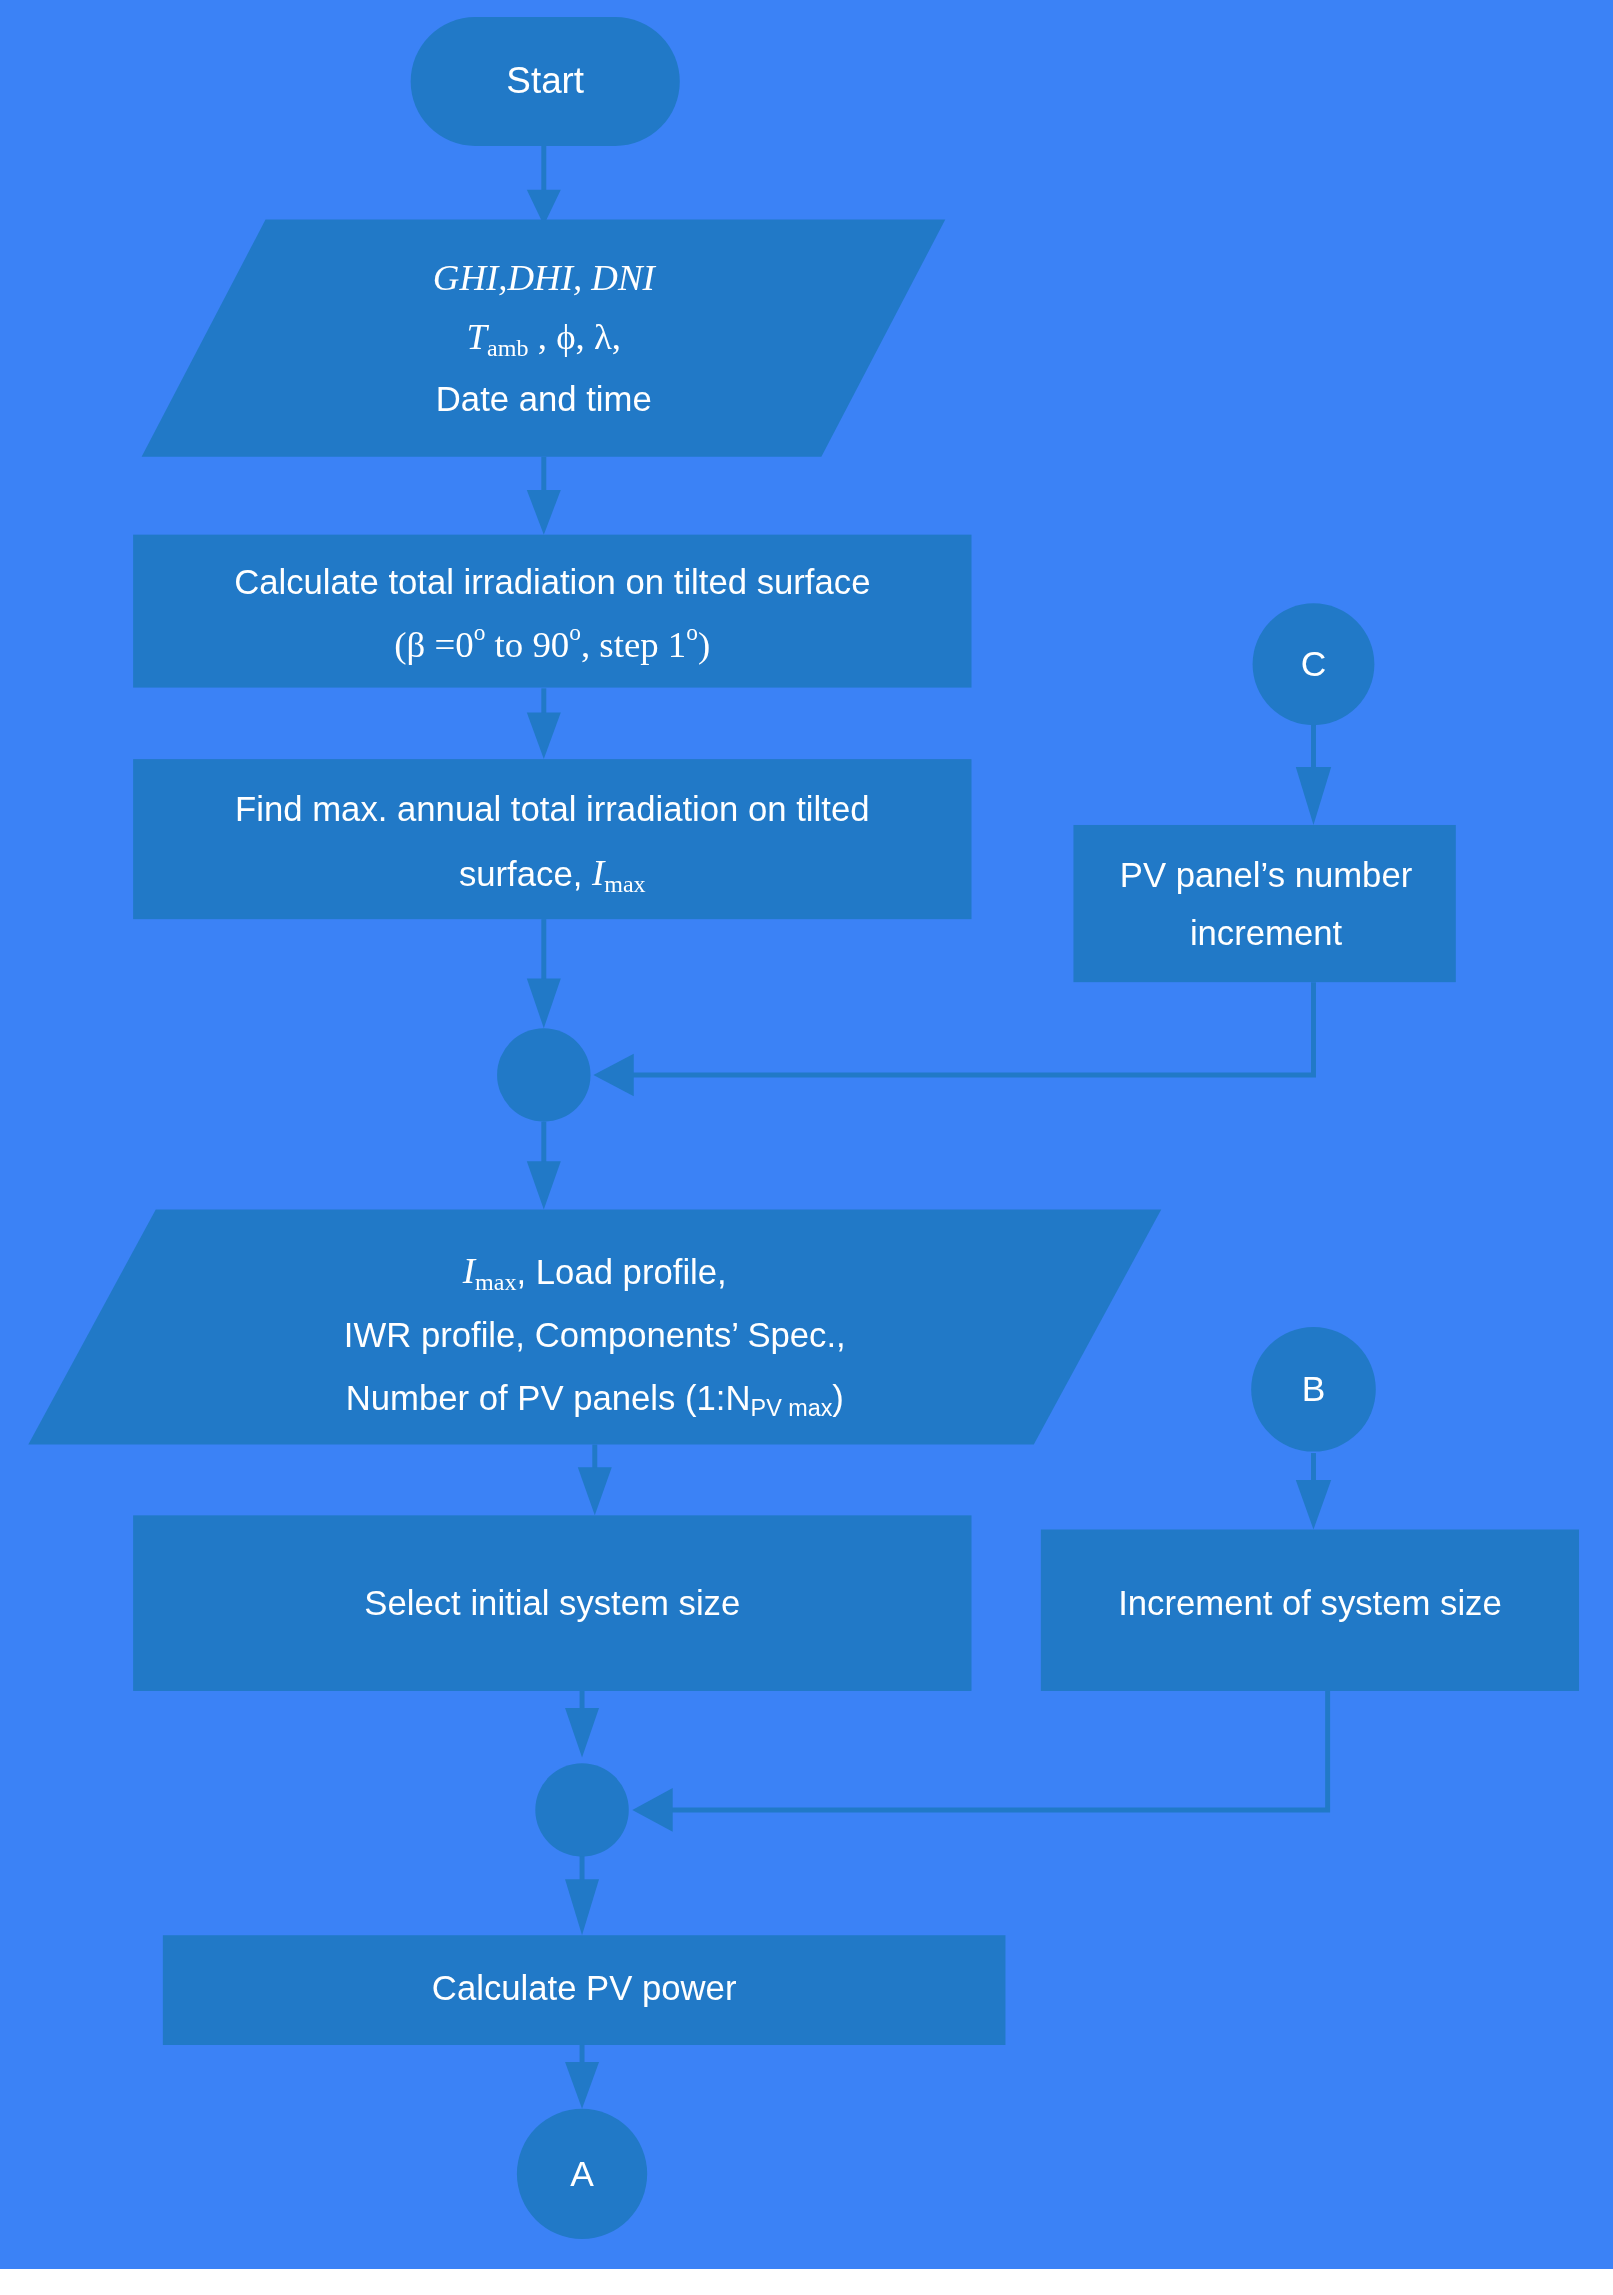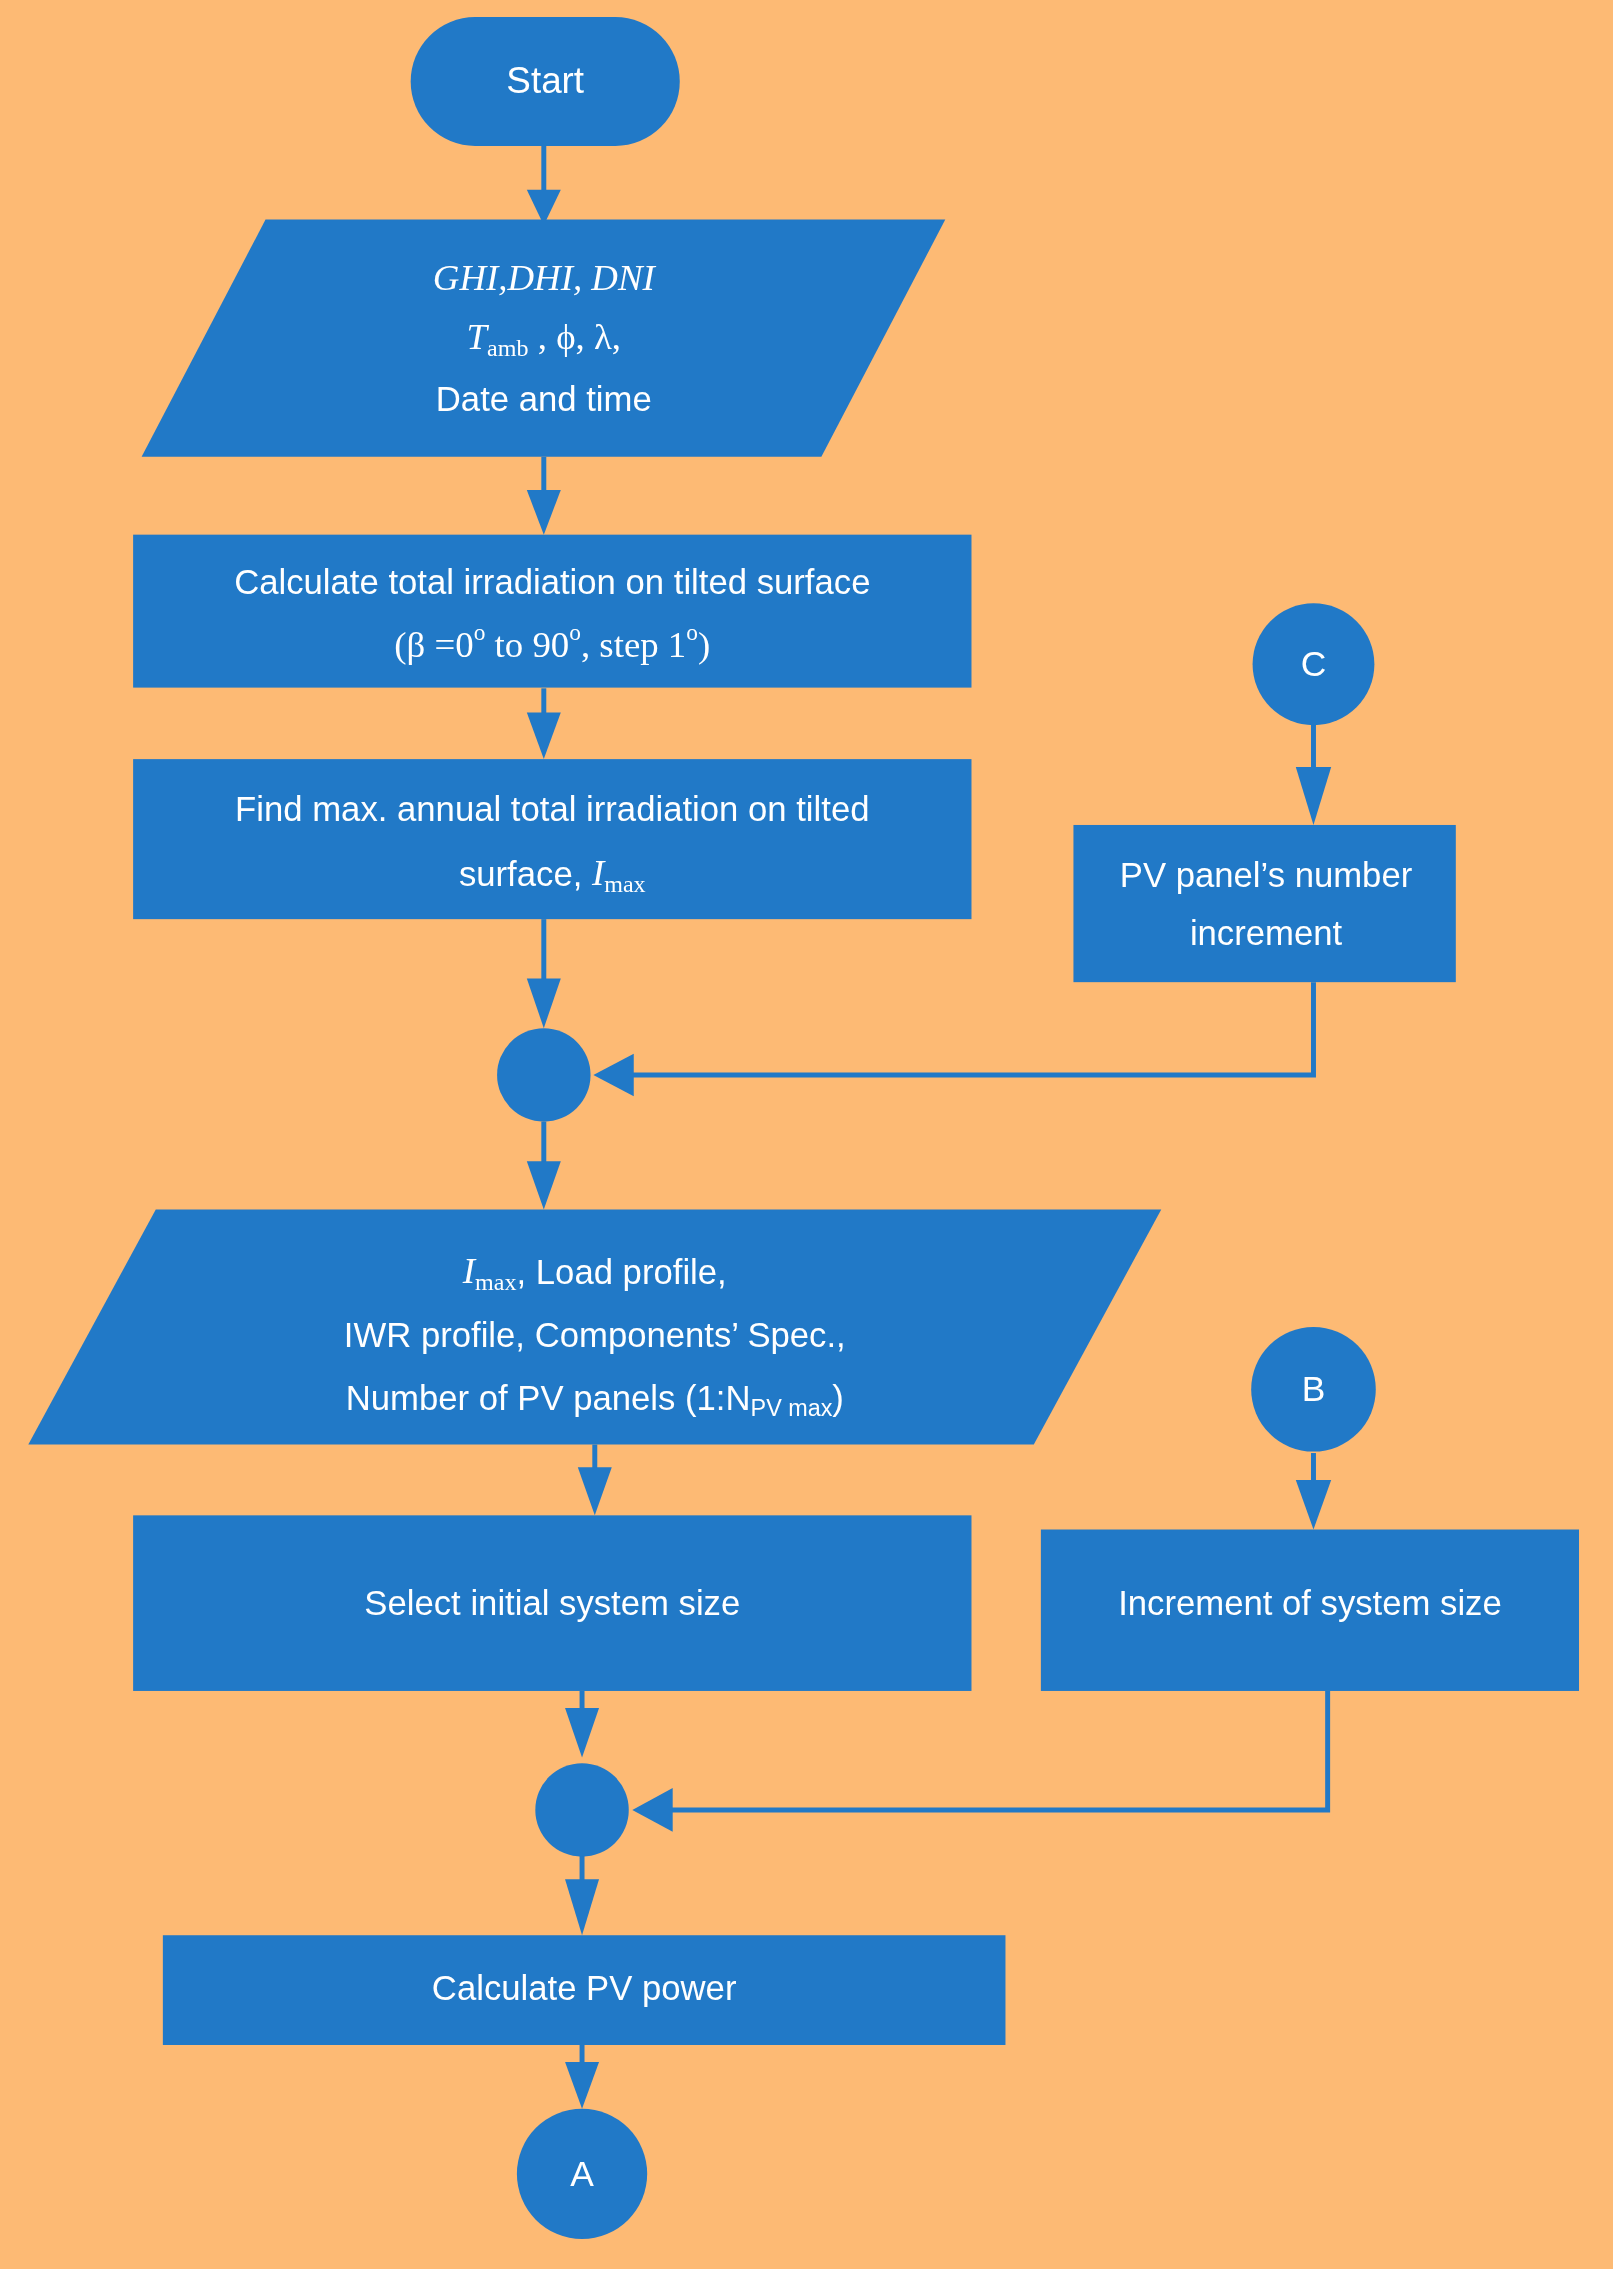--- a/index.html
+++ b/index.html
@@ -10,21 +10,21 @@
   body {
     width: 1613px;
     height: 2295px;
     font-family: "Liberation Sans", sans-serif;
     overflow: hidden;
   }
   #flowchart-root {
     position: relative;
     width: 1613px;
     height: 2269px;
-    background: #fdba74;
+    background: #3b82f6;
   }
   svg.fc {
     display: block;
     width: 1613px;
     height: 2295px;
   }
   .node-fill { fill: #2179C7; }
   .edge-line {
     stroke: #2179C7;
     stroke-width: 7;

